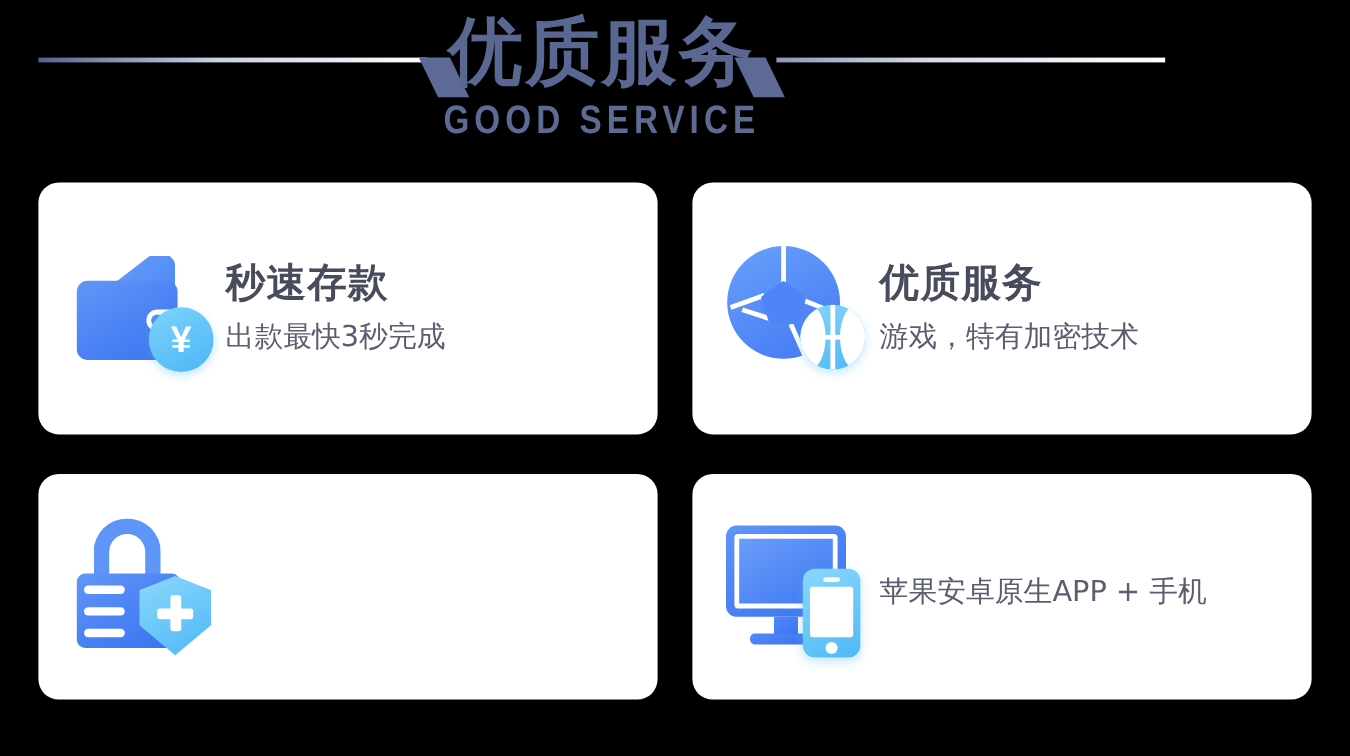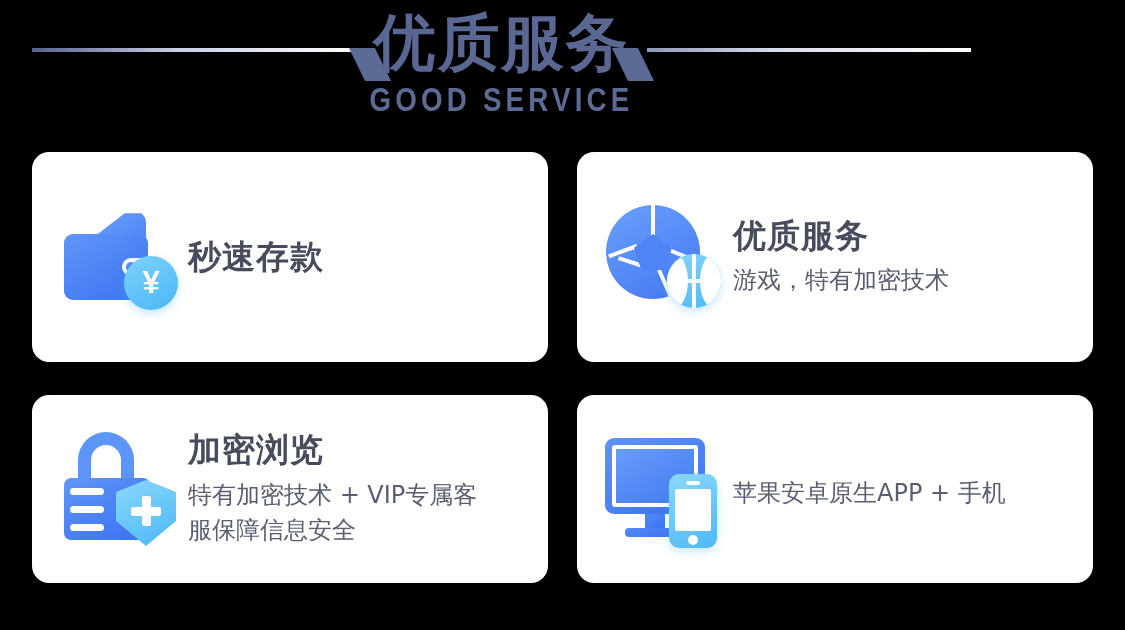--- a/index.html
+++ b/index.html
@@ -315,20 +315,23 @@
         <div class="w-flap"></div>
         <div class="w-body"></div>
         <div class="w-clasp"></div>
         <div class="w-coin">
           <span>¥</span>
         </div>
       </div>
     </div>
     <div class="card-text">
       <div class="card-title">秒速存款</div>
+      <div class="card-sub">
+        <div>出款最快3秒完成</div>
+      </div>
     </div>
   </div>
 
   <div class="card">
     <div class="card-icon">
       <div class="ic-balls">
         <div class="b-soccer">
           <i class="b-seam b-s1"></i>
           <i class="b-seam b-s2"></i>
           <i class="b-seam b-s3"></i>
@@ -359,27 +362,20 @@
         <div class="l-shackle"></div>
         <div class="l-body"></div>
         <div class="l-dash l-d1"></div>
         <div class="l-dash l-d2"></div>
         <div class="l-dash l-d3"></div>
         <div class="l-shield">
           <div class="l-cross"></div>
         </div>
       </div>
     </div>
-    <div class="card-text">
-      <div class="card-title">加密浏览</div>
-      <div class="card-sub">
-        <div>特有加密技术 + VIP专属客</div>
-        <div>服保障信息安全</div>
-      </div>
-    </div>
   </div>
 
   <div class="card">
     <div class="card-icon">
       <div class="ic-dev">
         <div class="d-mon">
           <div class="d-screen"></div>
         </div>
         <div class="d-neck"></div>
         <div class="d-base"></div>

